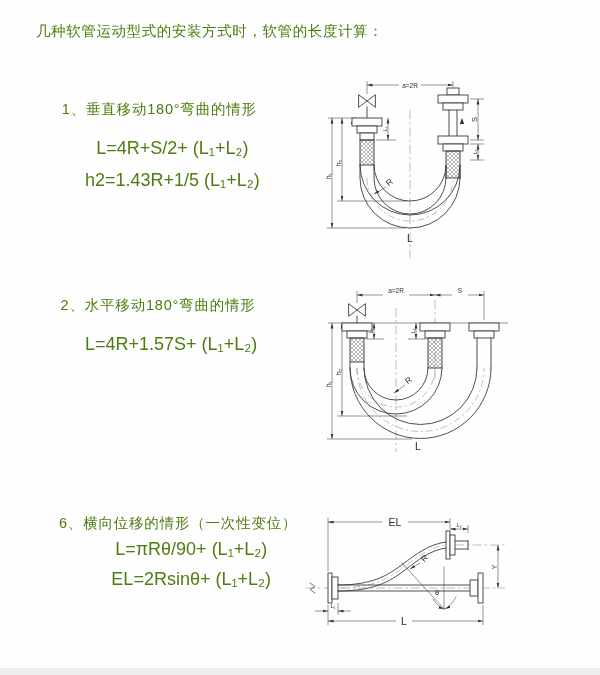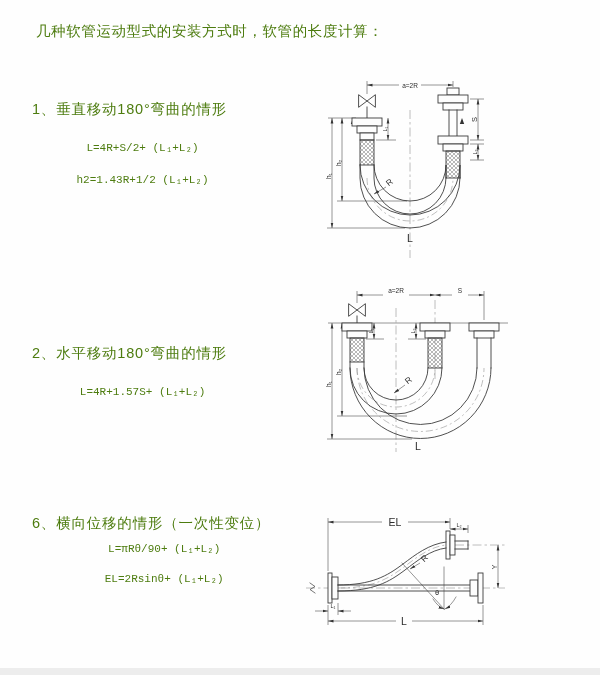--- a/index.html
+++ b/index.html
@@ -1,23 +1,23 @@
 <!DOCTYPE html>
 <html><head>
 <meta charset="utf-8">
 <style>
   html,body{margin:0;padding:0;background:#ffffff;}
   .page{position:relative;width:600px;height:675px;background:#fefefe;overflow:hidden;
         font-family:"Liberation Sans","DejaVu Sans",sans-serif;color:#4d7c0f;text-align:center;}
   .doc-title{position:absolute;left:36px;top:22px;font-size:14.5px;font-weight:500;letter-spacing:.6px;}
-  .calc-section{position:absolute;left:32px;}
-  #s1{top:100px;} #s2{top:296px;margin-top:48px;} #s3{top:514px;}
+  .calc-section{position:absolute;left:59px;}
+  #s1{top:100px;} #s2{top:296px;} #s3{top:514px;}
   .sec-heading{font-size:14.5px;font-weight:500;letter-spacing:.8px;height:20px;}
   .sec-formulas{margin-left:26px;margin-top:12px;}
-  .formula{font-size:11px;line-height:32px;white-space:pre;font-family:Liberation Mono, monospace;}
+  .formula{font-size:18px;line-height:32px;white-space:pre;}
   #s3 .sec-formulas{margin-top:0;}
   #s3 .formula{line-height:30px;}
   svg.diagram{position:absolute;}
   #d1{left:310px;top:70px;} #d2{left:312px;top:280px;} #d3{left:298px;top:503px;}
   .dr{stroke:#3c3c3c;stroke-width:.9;fill:none;stroke-linecap:square;}
   .dm{stroke:#3f3f3f;stroke-width:.55;fill:none;}
   .cl{stroke:#8a8a8a;stroke-width:.55;stroke-dasharray:9 3 2.5 3;fill:none;}
   .cl2{stroke:#8a8a8a;stroke-width:.55;stroke-dasharray:7 3 2 3;fill:none;}
   svg text{fill:#2e2e2e;font-family:"Liberation Sans","DejaVu Sans",sans-serif;}
   .t55{font-size:5.5px;}.t6{font-size:6.5px;}.t7{font-size:7.5px;}.t8{font-size:8.5px;}.t10{font-size:10.5px;}
@@ -27,21 +27,21 @@
 <body>
 
 <div class="page">
 
   <div class="doc-title">几种软管运动型式的安装方式时，软管的长度计算：</div>
 
   <section class="calc-section" id="s1">
     <div class="sec-heading">1、垂直移动180°弯曲的情形</div>
     <div class="sec-formulas">
       <div class="formula">L=4R+S/2+ (L₁+L₂)</div>
-      <div class="formula">h2=1.43R+1/2 (L₁+L₂)</div>
+      <div class="formula">h2=1.43R+1/5 (L₁+L₂)</div>
     </div>
   </section>
 
   <section class="calc-section" id="s2">
     <div class="sec-heading">2、水平移动180°弯曲的情形</div>
     <div class="sec-formulas">
       <div class="formula">L=4R+1.57S+ (L₁+L₂)</div>
     </div>
   </section>
 

